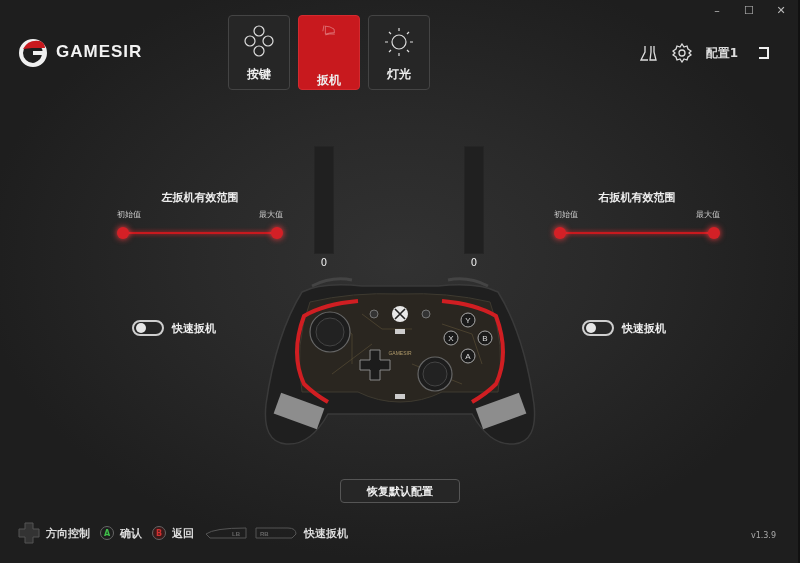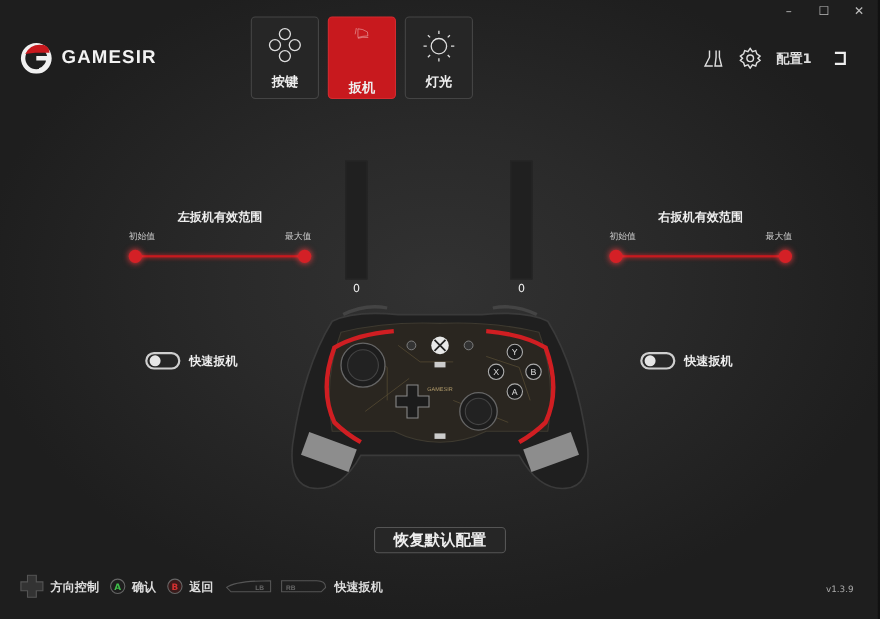--- a/index.html
+++ b/index.html
@@ -32,21 +32,21 @@
   .slider-knob { position: absolute; top: 1px; width: 12px; height: 12px; border-radius: 50%; background: #d42026; box-shadow: 0 0 6px #ff3a3f; cursor: pointer; }
   .bar { position: absolute; width: 20px; height: 108px; background: #202020; border: 1px solid #252525; }
   .bar-value { position: absolute; font-size: 10px; color: #eee; width: 20px; text-align: center; }
   .toggle-row { position: absolute; display: flex; align-items: flex-end; gap: 8px; }
   .toggle { width: 32px; height: 16px; border: 2px solid #cfcfcf; border-radius: 9px; position: relative; cursor: pointer; }
   .toggle-dot { position: absolute; left: 2px; top: 1px; width: 10px; height: 10px; border-radius: 50%; background: #e6e6e6; }
   .toggle-label { font-size: 11px; font-weight: bold; color: #eee; }
   .controller { position: absolute; left: 262px; top: 274px; width: 276px; height: 176px; }
   .reset-btn {
     position: absolute; left: 340px; top: 479px; width: 120px; height: 24px; border: 1px solid #555; border-radius: 4px;
-    background: #262626; color: #eee; font-size: 14px; font-weight: bold; display: flex; align-items: center; justify-content: center; cursor: pointer;
+    background: #262626; color: #eee; font-size: 11px; font-weight: bold; display: flex; align-items: center; justify-content: center; cursor: pointer;
   }
   .footer { position: absolute; left: 18px; top: 522px; display: flex; align-items: center; gap: 10px; font-size: 11px; font-weight: bold; color: #ddd; }
   .footer .grp { display: flex; align-items: center; gap: 6px; }
   .btn-circle { width: 14px; height: 14px; border-radius: 50%; border: 1px solid #666; display: flex; align-items: center; justify-content: center; font-size: 8px; }
   .version { position: absolute; right: 22px; top: 531px; font-size: 8px; color: #aaa; }
 </style>
 </head>
 <body>
 
 <div class="app">

